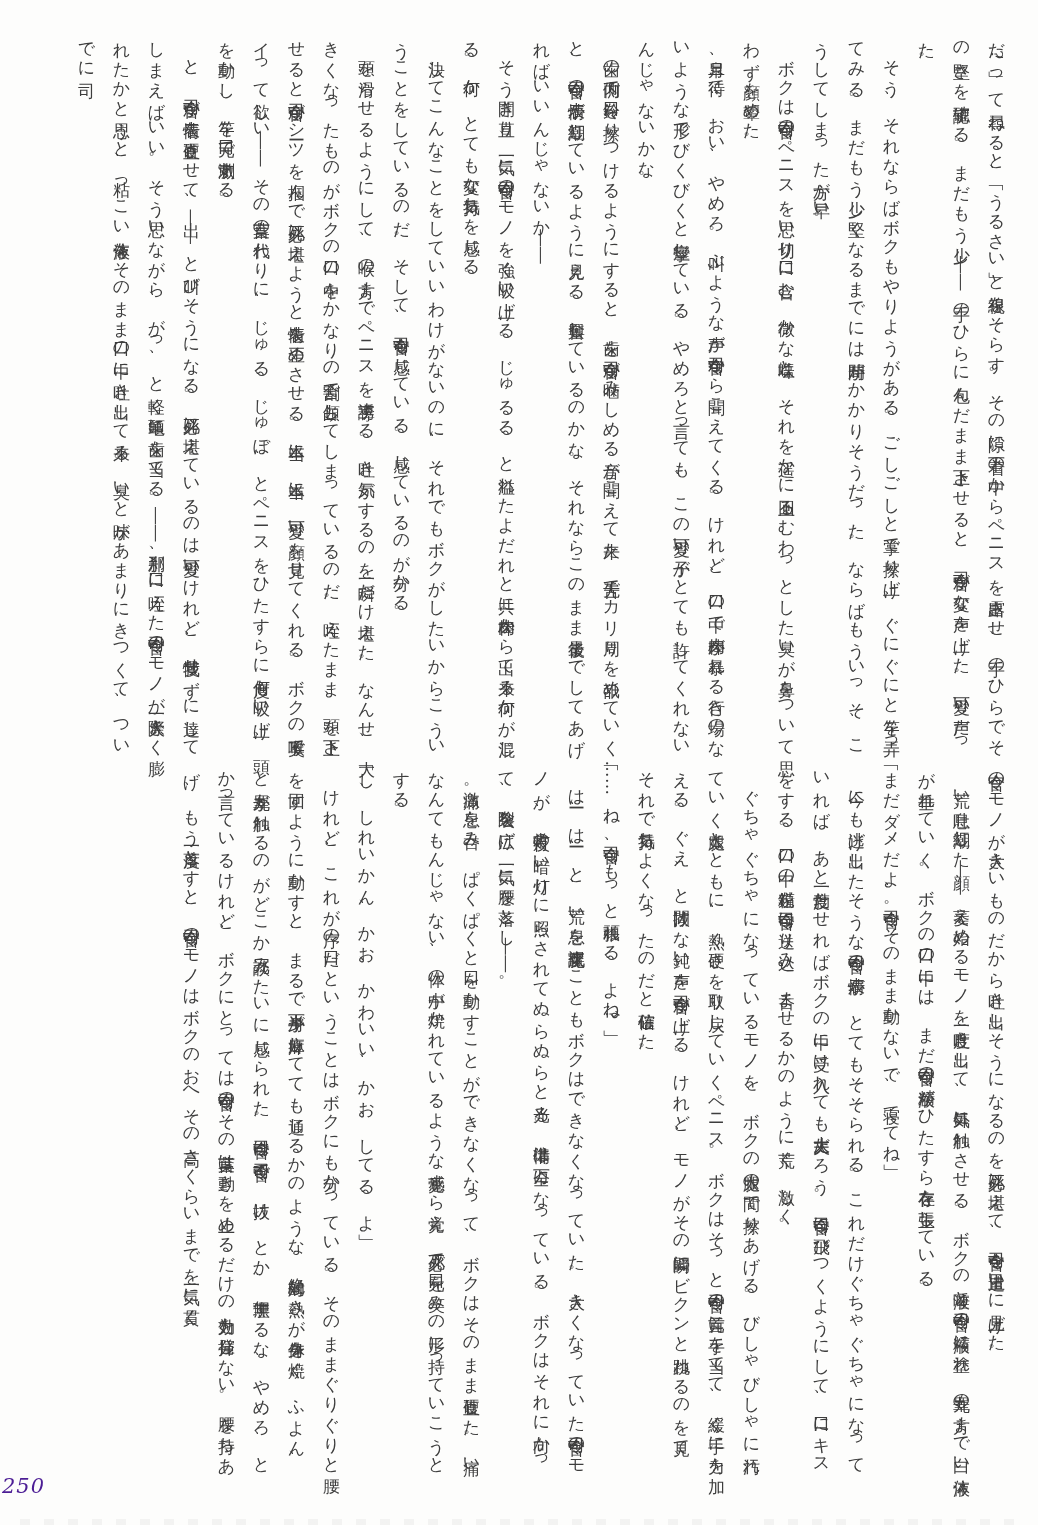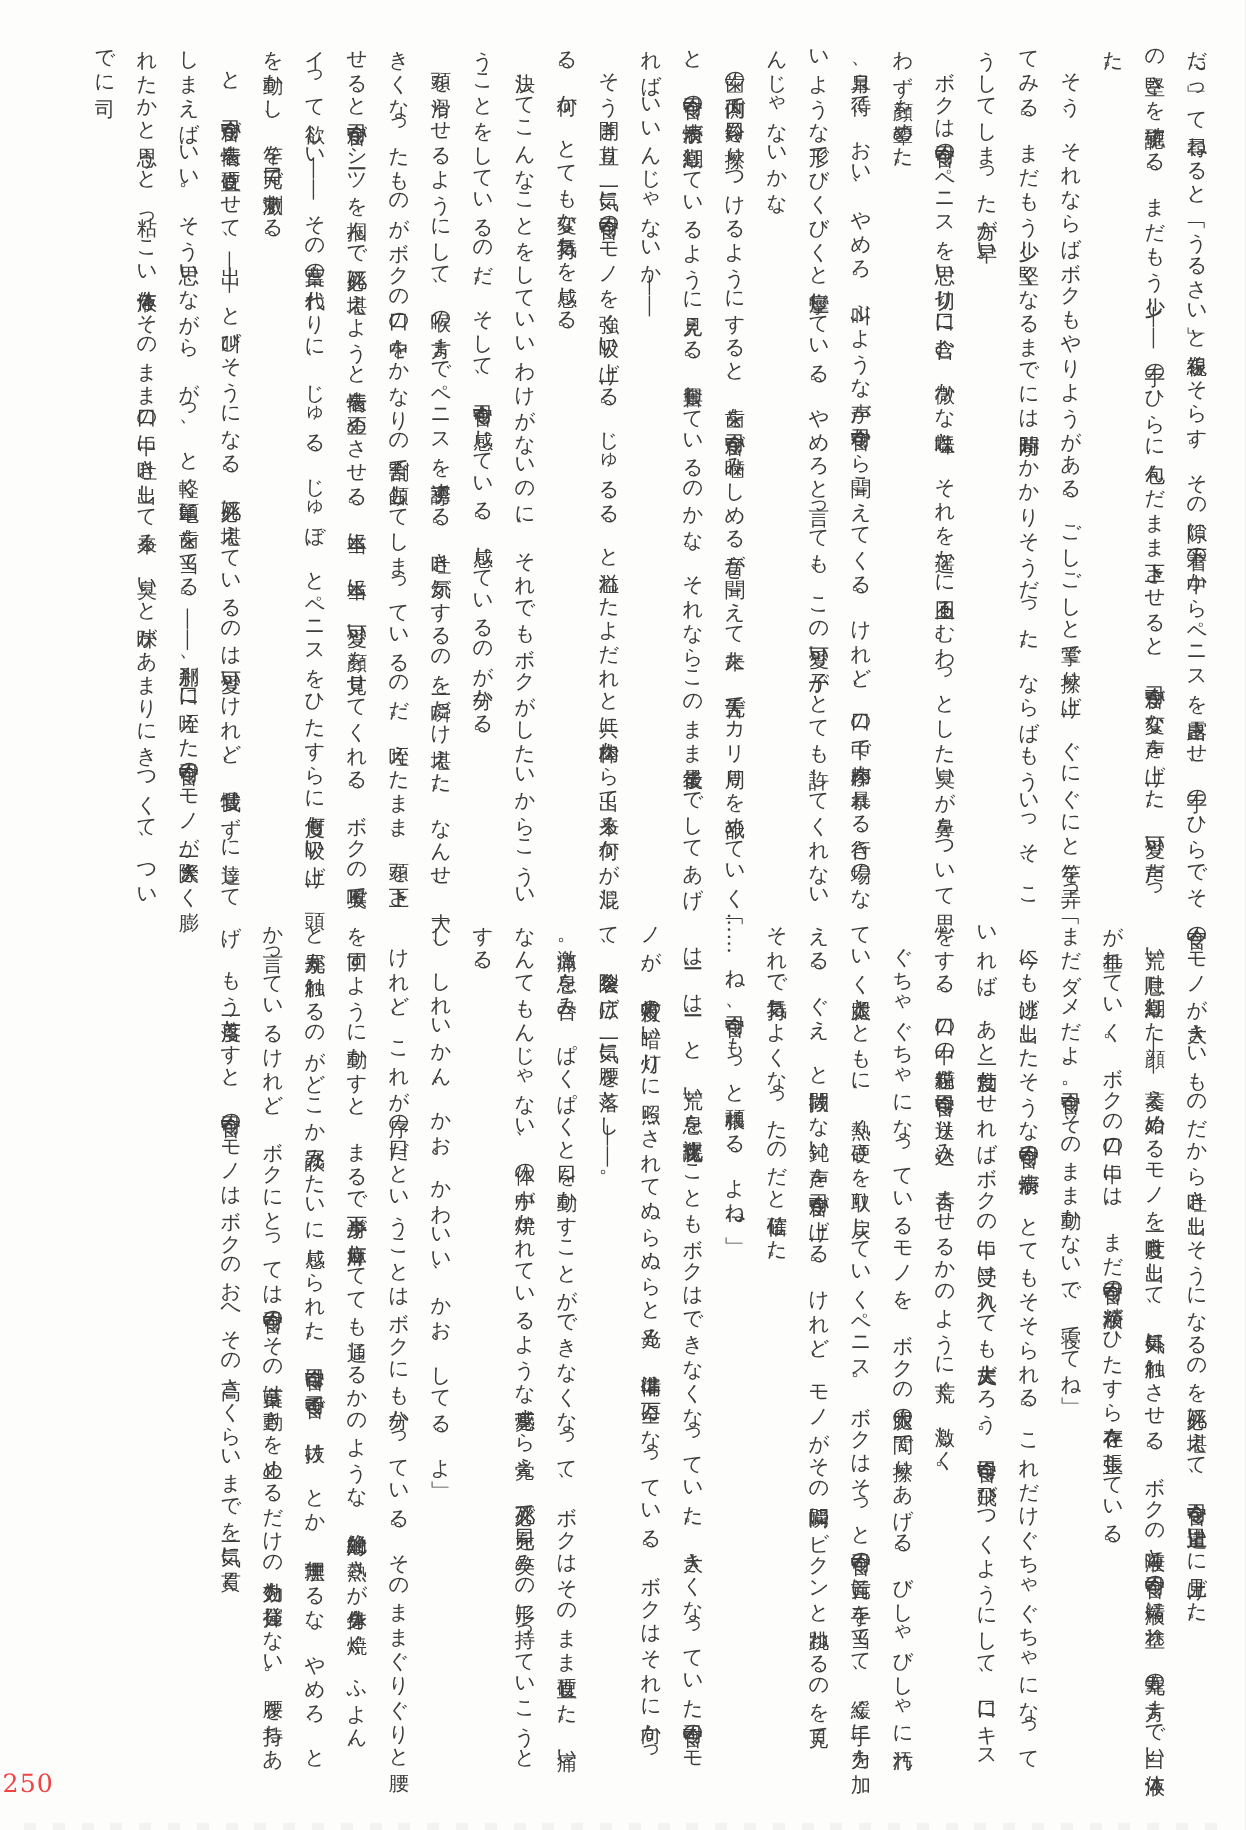--- a/index.html
+++ b/index.html
@@ -42,22 +42,23 @@
   }
   .para.indent {
     text-indent: 17.5px;
   }
   .page-number {
     position: absolute;
     left: 2px;
     top: 1474px;
     font-size: 21px;
     letter-spacing: 1px;
-    color: #ef4444;
+    color: #4c1d95;
     font-family: "DejaVu Serif", "Liberation Serif", serif;
+    font-style: italic;
   }
   
   .bottom-edge-artifact {
     position: absolute;
     left: 20px;
     right: 20px;
     bottom: 0;
     height: 6px;
     opacity: 0.06;
     background: repeating-linear-gradient(

